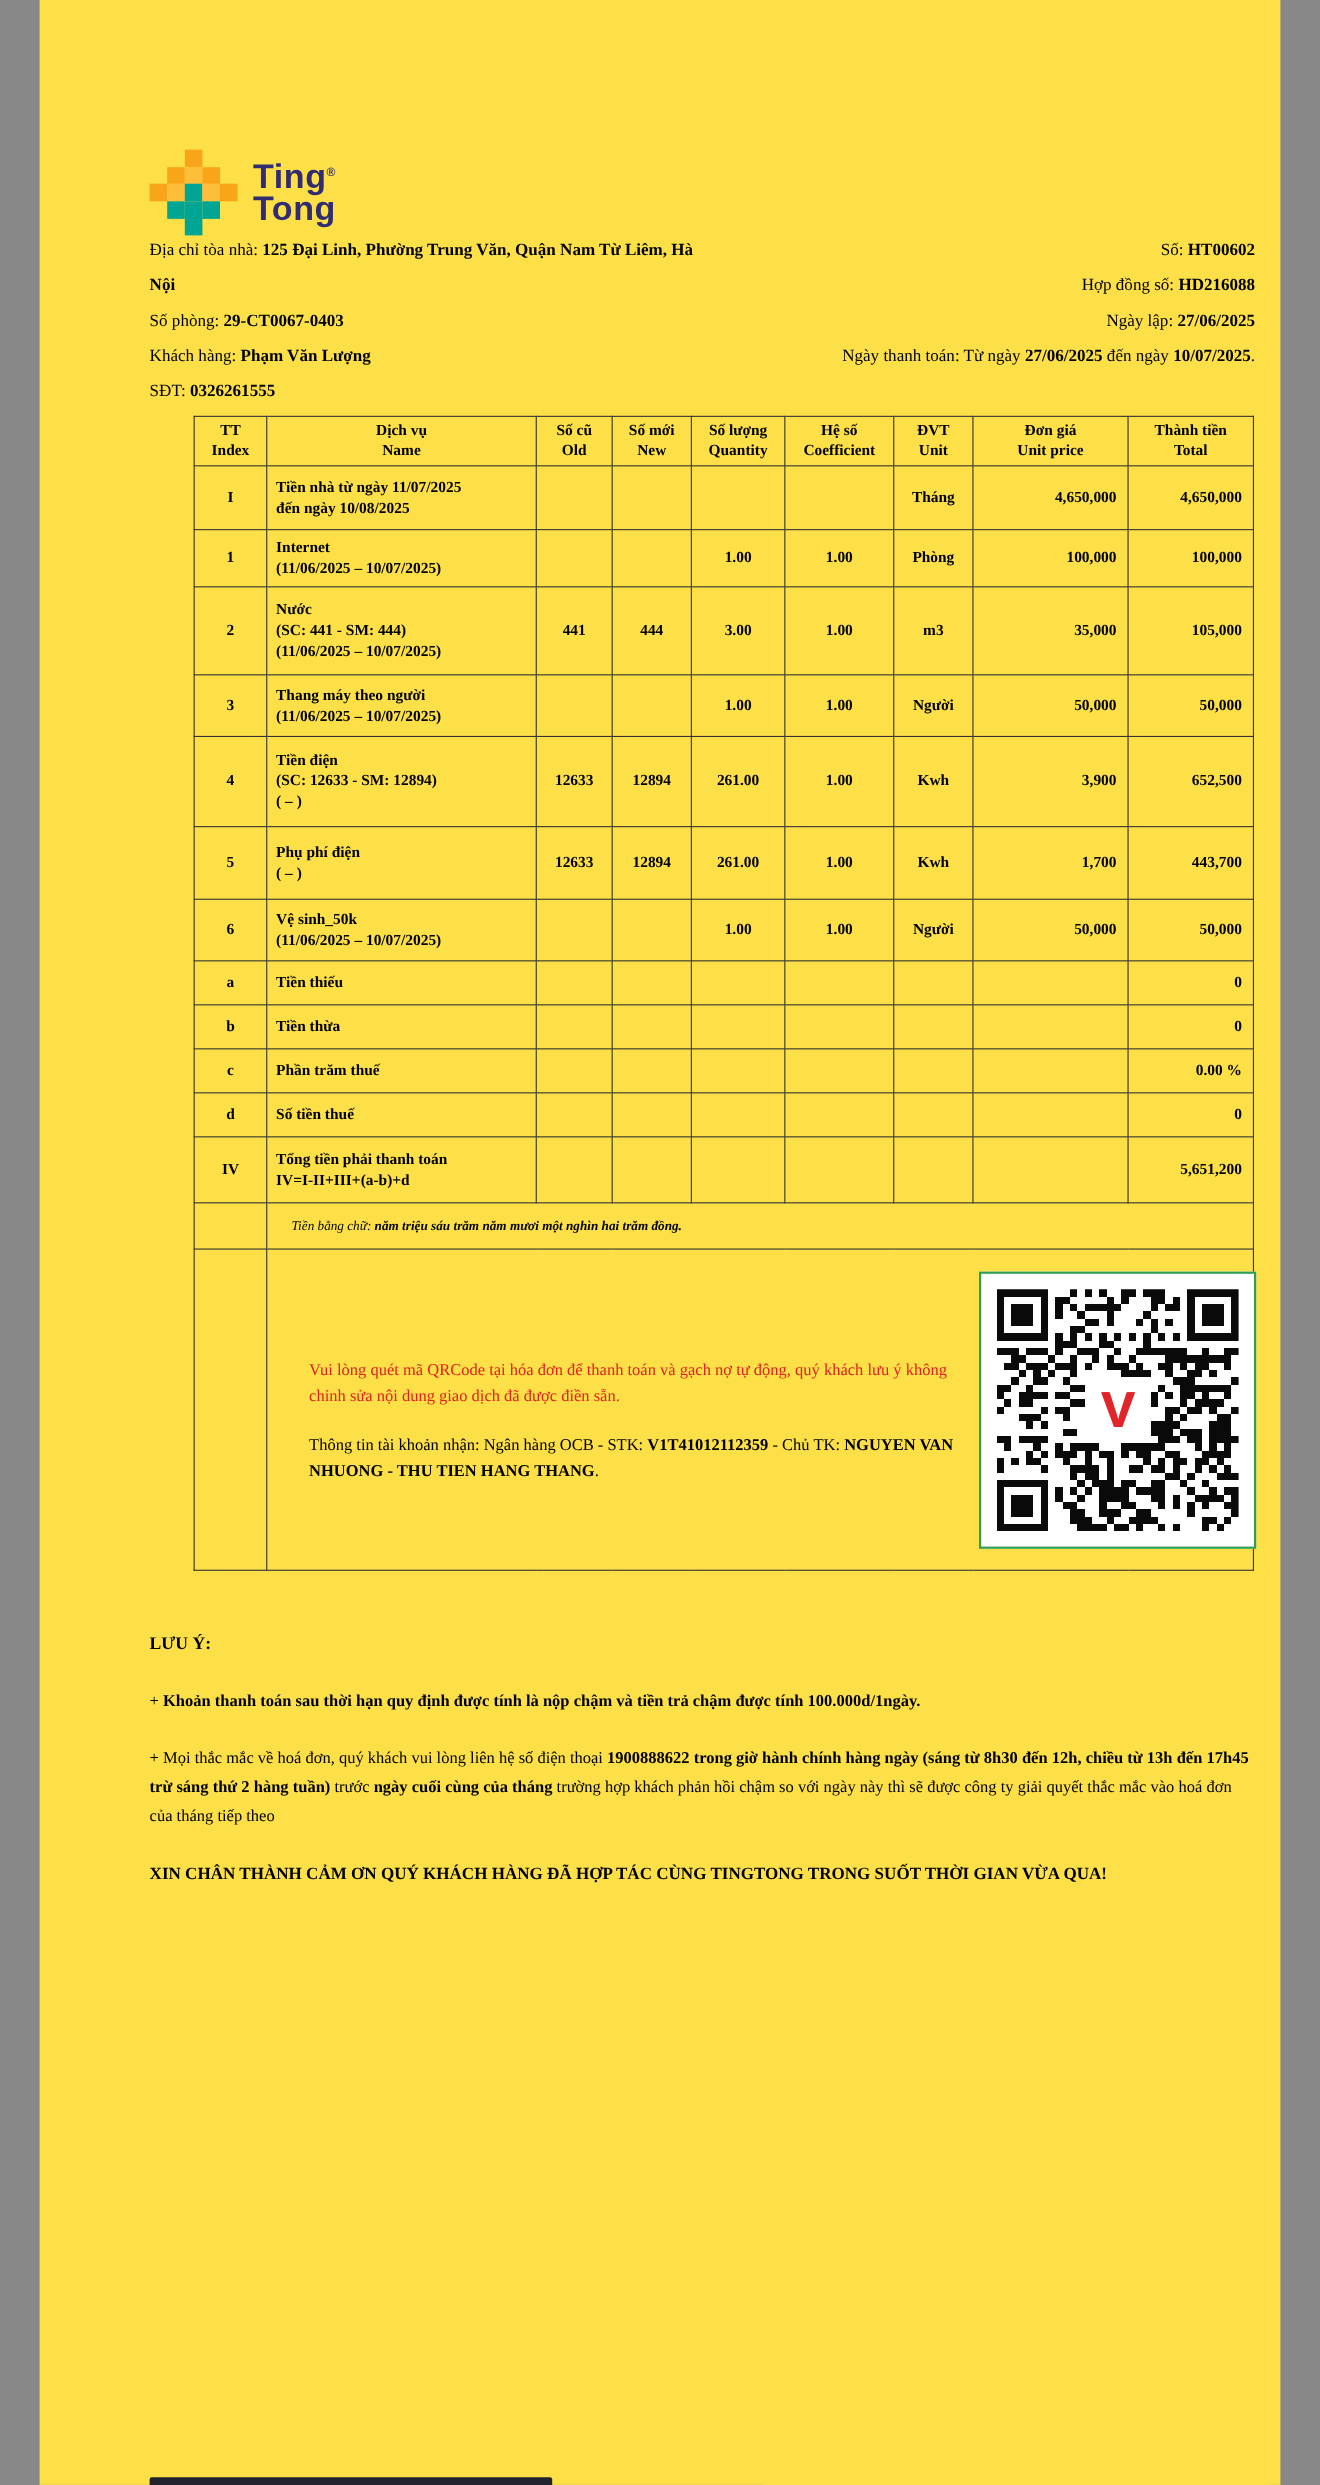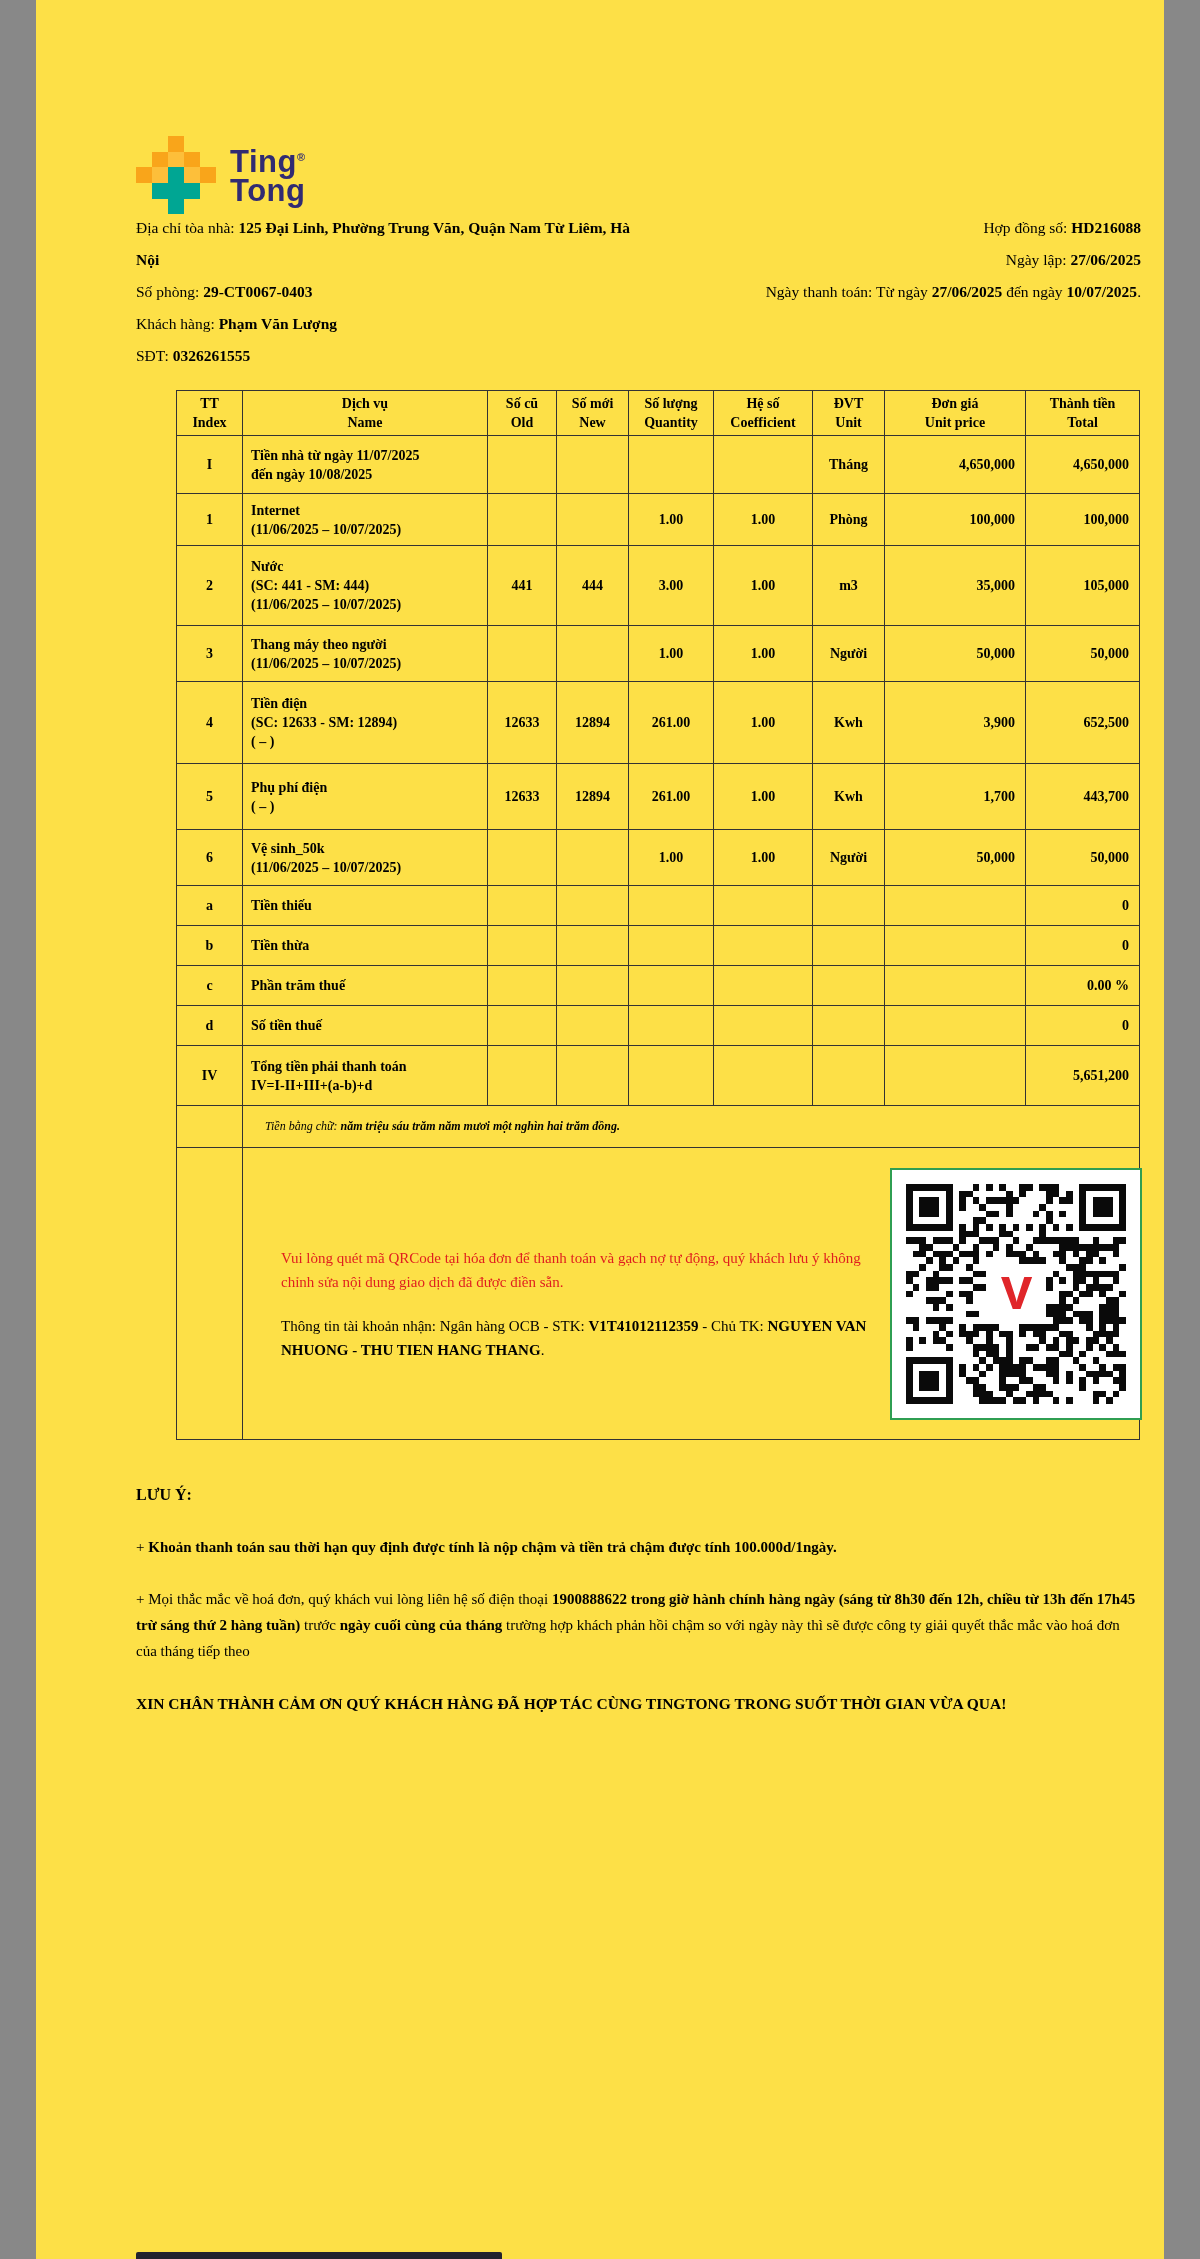--- a/index.html
+++ b/index.html
@@ -25,21 +25,21 @@
     position: absolute; left: 640px; top: 120px; width: 462px;
     text-align: right; font-weight: bold; font-size: 19.5px; line-height: 33px;
   }
 
   
   #info { position: absolute; left: 100px; top: 212px; width: 1005px; }
   #info-left  { position: absolute; left: 0; top: 0; width: 515px; font-size: 15.5px; line-height: 32px; }
   #info-right { position: absolute; right: 0; top: 0; width: 490px; font-size: 15.5px; line-height: 32px; text-align: right; }
 
   
-  #invoice-table-wrap { position: absolute; left: 140px; top: 390px; width: 963px; }
+  #invoice-table-wrap { position: absolute; left: 140px; top: 378px; width: 963px; }
   table { border-collapse: collapse; table-layout: fixed; width: 963px; font-size: 14px; font-weight: bold; }
   th, td { border: 1px solid #333; vertical-align: middle; }
   thead th { height: 45px; text-align: center; font-weight: bold; line-height: 19px; }
   td.c-idx  { text-align: center; }
   td.c-name { text-align: left; padding: 4px 6px 4px 8px; white-space: pre-line; line-height: 19px; }
   td.c-old, td.c-new, td.c-qty, td.c-coef, td.c-unit { text-align: center; }
   td.c-price, td.c-total { text-align: right; padding-right: 10px; }
 
   tr[data-name="amount-words-row"] td.words-cell {
     font-weight: normal; font-style: italic; font-size: 12px;
@@ -107,20 +107,21 @@
 
 
   <div id="info" data-name="invoice-info">
     <div id="info-left" data-name="info-left-column">
       <div class="info-line" data-name="building-address"><span>Địa chỉ tòa nhà: </span><b>125 Đại Linh, Phường Trung Văn, Quận Nam Từ Liêm, Hà Nội</b></div>
       <div class="info-line" data-name="room-number"><span>Số phòng: </span><b>29-CT0067-0403</b></div>
       <div class="info-line" data-name="customer-name"><span>Khách hàng: </span><b>Phạm Văn Lượng</b></div>
       <div class="info-line" data-name="customer-phone"><span>SĐT: </span><b>0326261555</b></div>
     </div>
     <div id="info-right" data-name="info-right-column">
+      <div class="info-line" data-name="invoice-number"><span>Số: </span><b>HT00602</b></div>
       <div class="info-line" data-name="contract-number"><span>Hợp đồng số: </span><b>HD216088</b></div>
       <div class="info-line" data-name="issue-date"><span>Ngày lập: </span><b>27/06/2025</b></div>
       <div class="info-line" data-name="payment-period"><span>Ngày thanh toán: Từ ngày </span><b>27/06/2025</b><span> đến ngày </span><b>10/07/2025</b><span>.</span></div>
     </div>
   </div>
 
   <div id="invoice-table-wrap" data-name="invoice-table-wrap">
     <table data-name="invoice-table">
       <colgroup>
         <col style="width:66px">

